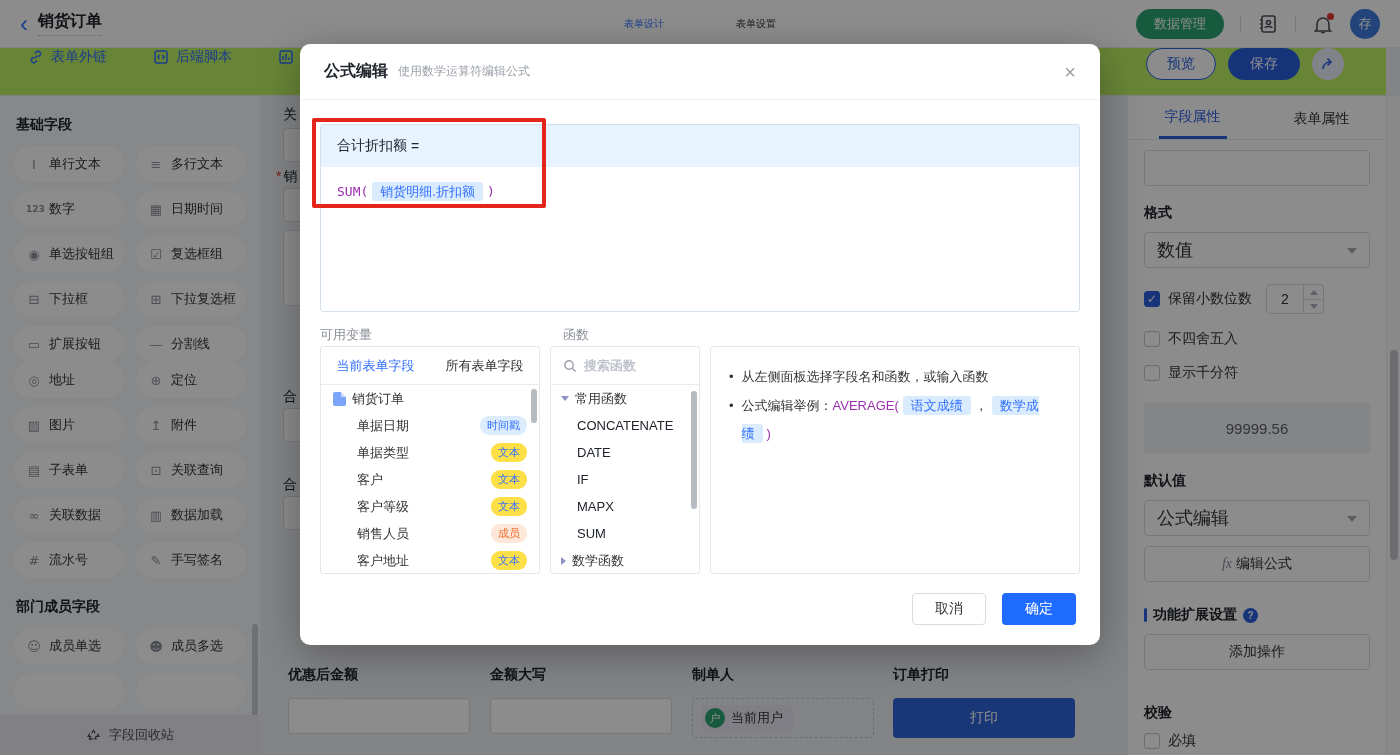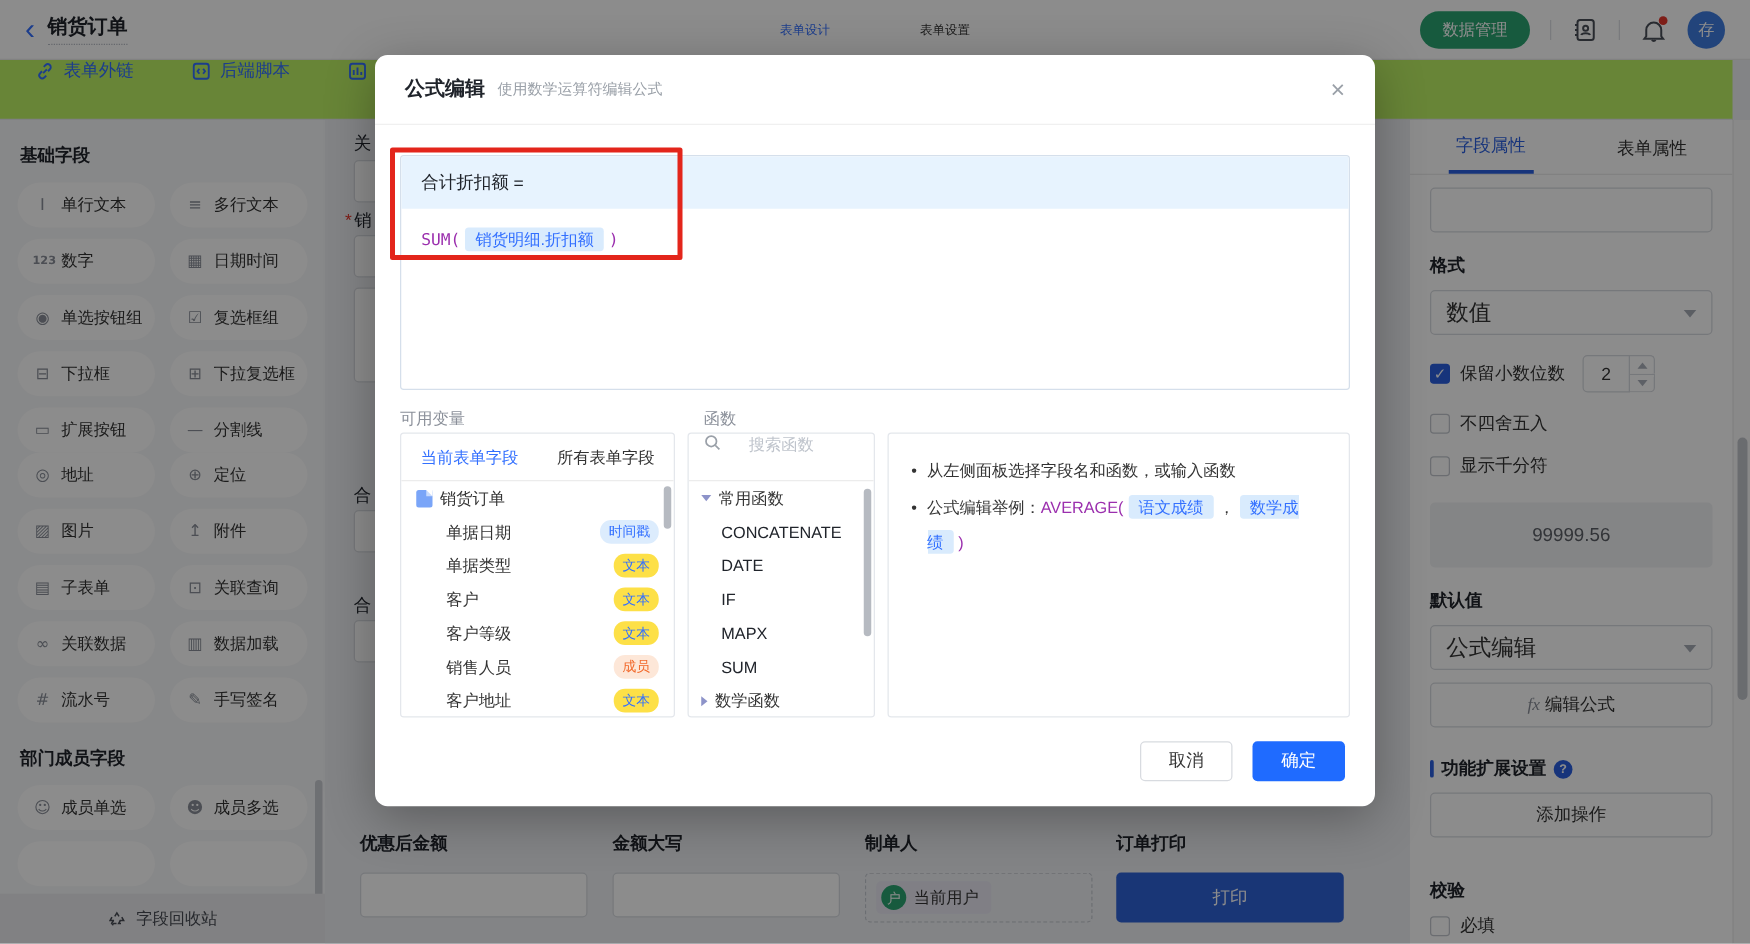--- a/index.html
+++ b/index.html
@@ -114,21 +114,21 @@
   .tree-row .nm { flex:1; padding-left:6px; white-space:nowrap; overflow:hidden; }
   .field-row { padding-left:30px; }
   .badge { font-size:11px; border-radius:9px; padding:2px 7px; flex:none; }
   .badge.time { background:#dcecfd; color:#3370ff; }
   .badge.text { background:#fde047; color:#3370ff; }
   .badge.member { background:#fde7d8; color:#f2682a; }
   .doc-ic { width:13px; height:14px; flex:none; position:relative; background:#7aa5f8; border-radius:2px; }
   .doc-ic:before { content:""; position:absolute; right:0; top:0; border-style:solid; border-width:0 5px 5px 0; border-color:#fff #fff #c9dbfc #c9dbfc; }
   .v-thumb { position:absolute; right:2px; top:42px; width:6px; height:34px; border-radius:3px; background:#b6bac1; }
 
-  .srch { height:38px; display:flex; gap:22px; padding:0 12px; border-bottom:1px solid #ececec; }
+  .srch { height:38px; display:flex; align-items:center; gap:7px; padding:0 12px; border-bottom:1px solid #ececec;font-weight:bold; }
   .srch svg { width:14px; height:14px; flex:none; }
   .srch .ph { font-size:13px; color:#bfc4cc; }
   .g-row { display:flex; align-items:center; height:27px; padding:0 10px; font-size:13px; color:#333; gap:6px; cursor:pointer; }
   .fn-row { height:27px; display:flex; align-items:center; padding-left:26px; font-size:13px; color:#20242b; cursor:pointer; }
   .tri-down { width:0; height:0; border-left:4px solid transparent; border-right:4px solid transparent; border-top:5px solid #8d93c9; }
   .tri-right { width:0; height:0; border-top:4px solid transparent; border-bottom:4px solid transparent; border-left:5px solid #8d93c9; }
   .f-thumb { position:absolute; right:2px; top:44px; width:6px; height:118px; border-radius:3px; background:#b6bac1; }
 
   .help { padding:16px 18px; font-size:13px; color:#333; line-height:2.2; }
   .bullet { display:flex; }
@@ -193,20 +193,30 @@
   </span>
   <span class="tool-item">
     <svg viewBox="0 0 16 16" fill="none" stroke="#3370ff" stroke-width="1.5">
       <rect x="2" y="2" width="12" height="12" rx="2"></rect>
         <line x1="5" y1="11" x2="5" y2="7"></line>
         <line x1="8" y1="11" x2="8" y2="5"></line>
         <line x1="11" y1="11" x2="11" y2="8.5"></line>
     </svg>
     <span>数据权限</span>
   </span>
+  <div class="toolbar-right">
+    <button class="btn-preview">预览</button>
+    <button class="btn-save">保存</button>
+    <button class="btn-share">
+      <svg viewBox="0 0 16 16" fill="none" stroke="#2a5fe0" stroke-width="1.6">
+        <path d="M3 13c.5-5 4-7 7-7"></path>
+          <path d="M7.5 2.5L11 6l-3.5 3.5"></path>
+      </svg>
+    </button>
+  </div>
 </div>
 
 <div class="sidebar">
   <div class="sec-title">基础字段</div>
   <div class="pill-grid">
     <div class="pill">
         <span class="pi">I</span>
         <span>单行文本</span>
       </div>
     <div class="pill">

